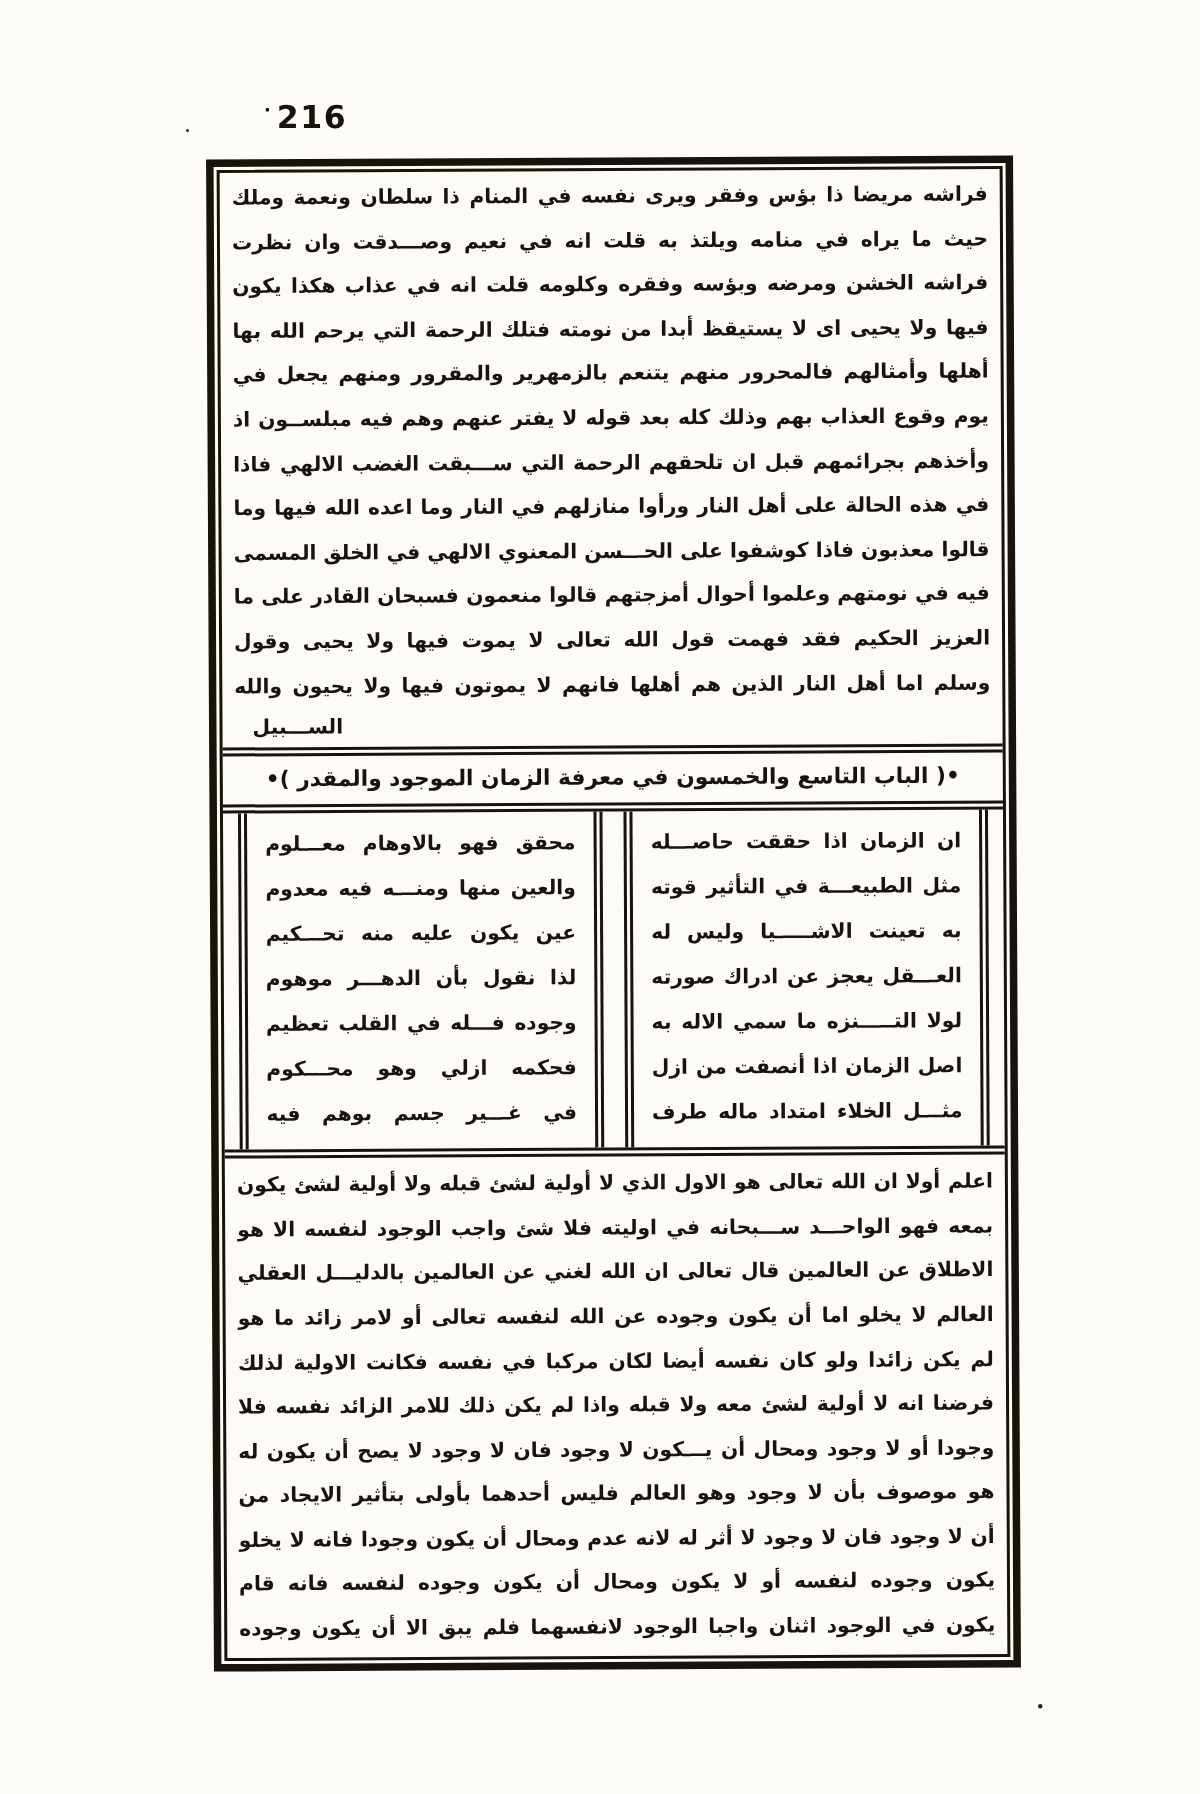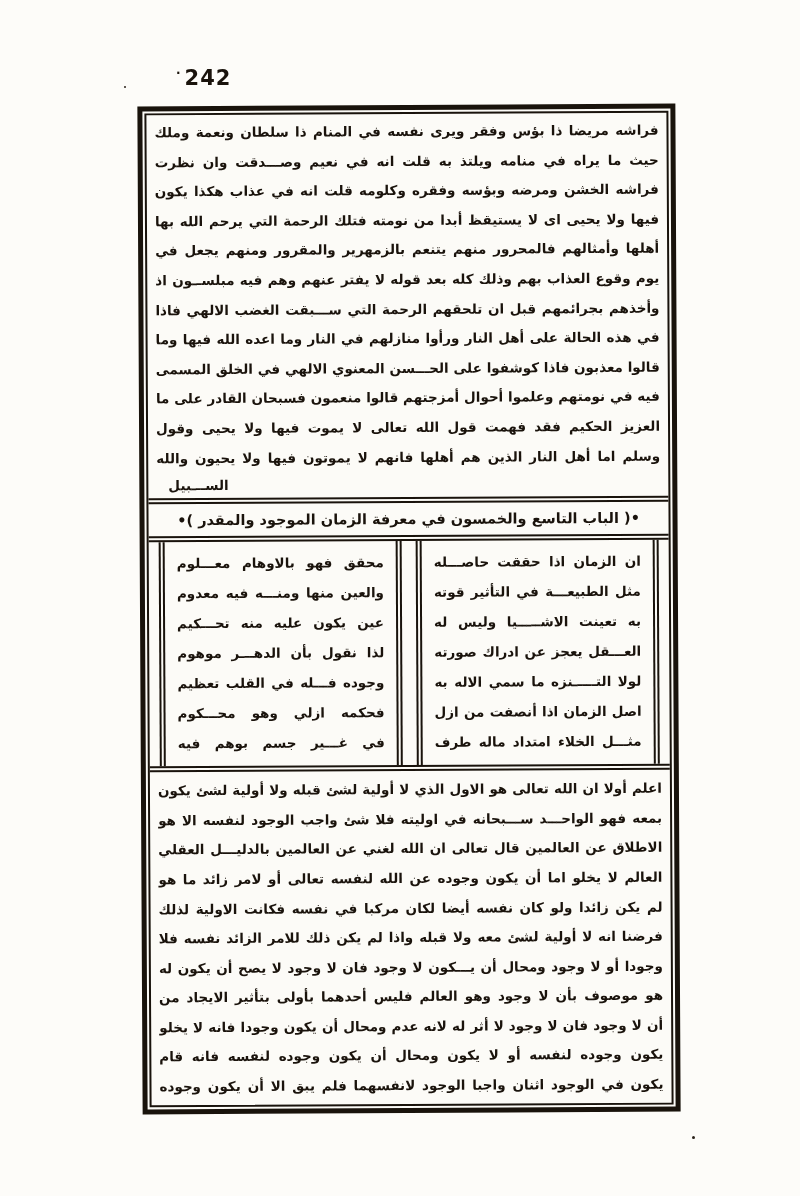--- a/index.html
+++ b/index.html
@@ -57,21 +57,21 @@
   .speck{position:absolute;background:#2a221a;border-radius:50%;}
   .speck.s1{left:692px;top:1136px;width:3px;height:3px;}
   .speck.s2{left:124px;top:86px;width:2px;height:2px;}
 </style>
 </head>
 <body>
 
 <div class="paper"></div>
 
 <div class="folio">
-  <span class="mark">·</span><span>242</span>
+  <span class="mark">·</span><span>216</span>
 </div>
 
 <div class="frame">
   <div class="frame-inner">
 
     <div class="main-block">
       <div class="t-line">فراشه مريضا ذا بؤس وفقر ويرى نفسه في المنام ذا سلطان ونعمة وملك فان نظرت الى النائم من</div>
       <div class="t-line">حيث ما يراه في منامه ويلتذ به قلت انه في نعيم وصـــدقت وان نظرت اليـــه من حيث ما يراه في</div>
       <div class="t-line">فراشه الخشن ومرضه وبؤسه وفقره وكلومه قلت انه في عذاب هكذا يكون أهل النـــار فلا يموت</div>
       <div class="t-line">فيها ولا يحيى اى لا يستيقظ أبدا من نومته فتلك الرحمة التي يرحم الله بها أهـــل النار الذين هم</div>

